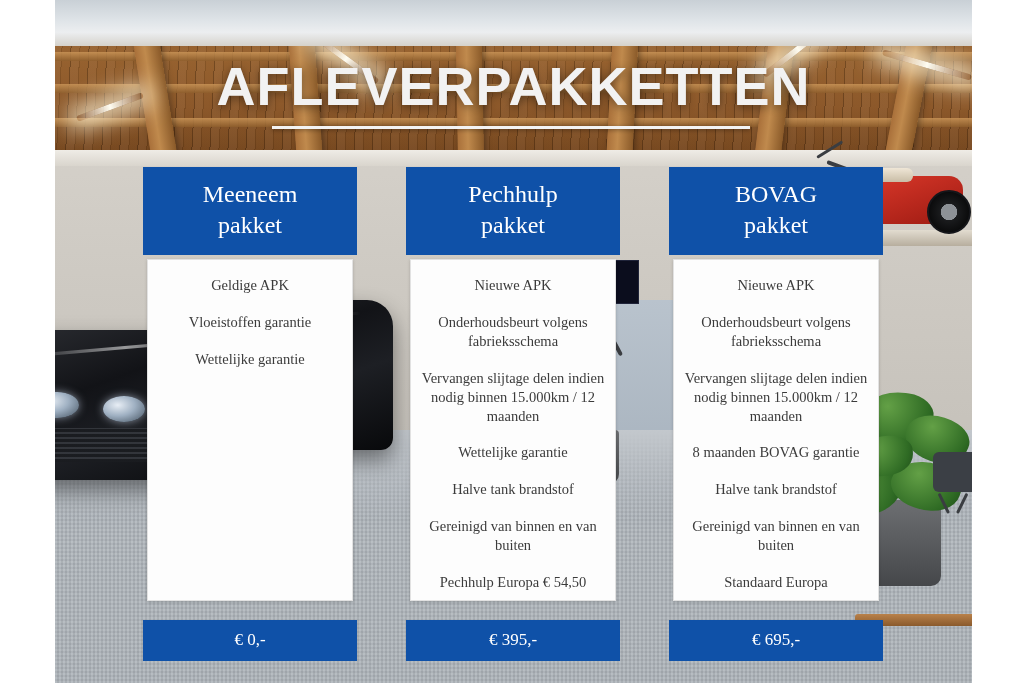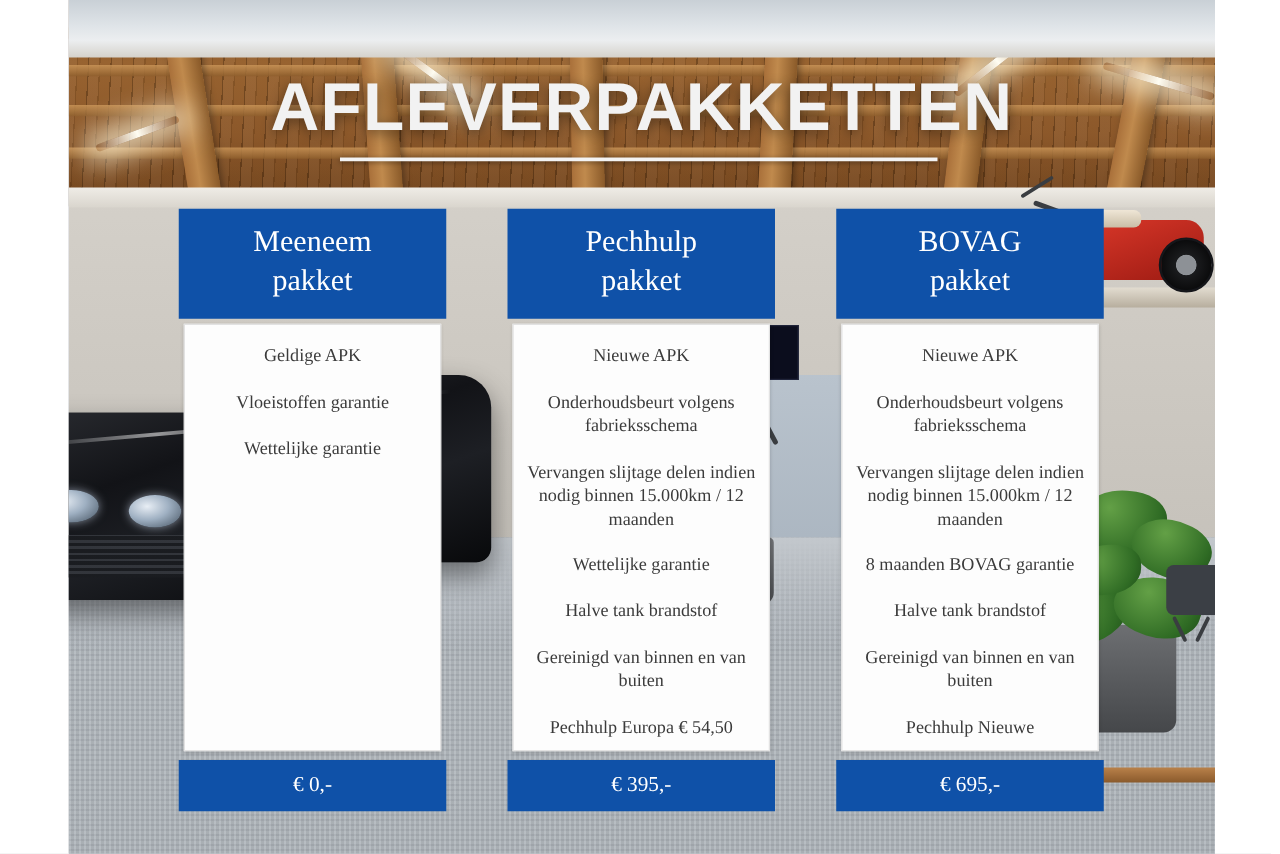--- a/index.html
+++ b/index.html
@@ -178,21 +178,21 @@
     display:flex; justify-content:space-between; align-items:flex-start;
   }
   .card { width:214px; position:relative;font-family:Liberation Serif, serif; }
 
   .card-head {
     background:#0f51a8; color:#ffffff; text-align:center;
     font-size:24px; line-height:1.30; padding:12px 6px 14px;
     font-weight:normal;
   }
   .card-body {
-    background:#fdfdfd; margin:4px 4px 0; padding:16px 10px 8px;
+    background:#fdfdfd; margin:4px 4px 12px; padding:16px 10px 8px;
     border:1px solid #e2e2e2;
     box-shadow:0 1px 3px rgba(0,0,0,.18);
     min-height:342px;
   }
   .feature {
     text-align:center; color:#3b3b3b; font-size:14.5px;
     line-height:1.30; margin:0 0 18px;
   }
   .feature:last-child { margin-bottom:0; }
 
@@ -331,20 +331,20 @@
         <div>BOVAG</div>
         <div>pakket</div>
       </div>
       <div class="card-body">
         <p class="feature">Nieuwe APK</p>
         <p class="feature">Onderhoudsbeurt volgens fabrieksschema</p>
         <p class="feature">Vervangen slijtage delen indien nodig binnen 15.000km / 12 maanden</p>
         <p class="feature">8 maanden BOVAG garantie</p>
         <p class="feature">Halve tank brandstof</p>
         <p class="feature">Gereinigd van binnen en van buiten</p>
-        <p class="feature">Pechhulp Nieuwe</p>
+        <p class="feature">Standaard Europa</p>
       </div>
       <div class="card-spacer"></div>
       <div class="card-price">€ 695,-</div>
     </div>
 
   </div>
 </div>
 
 </body></html>

